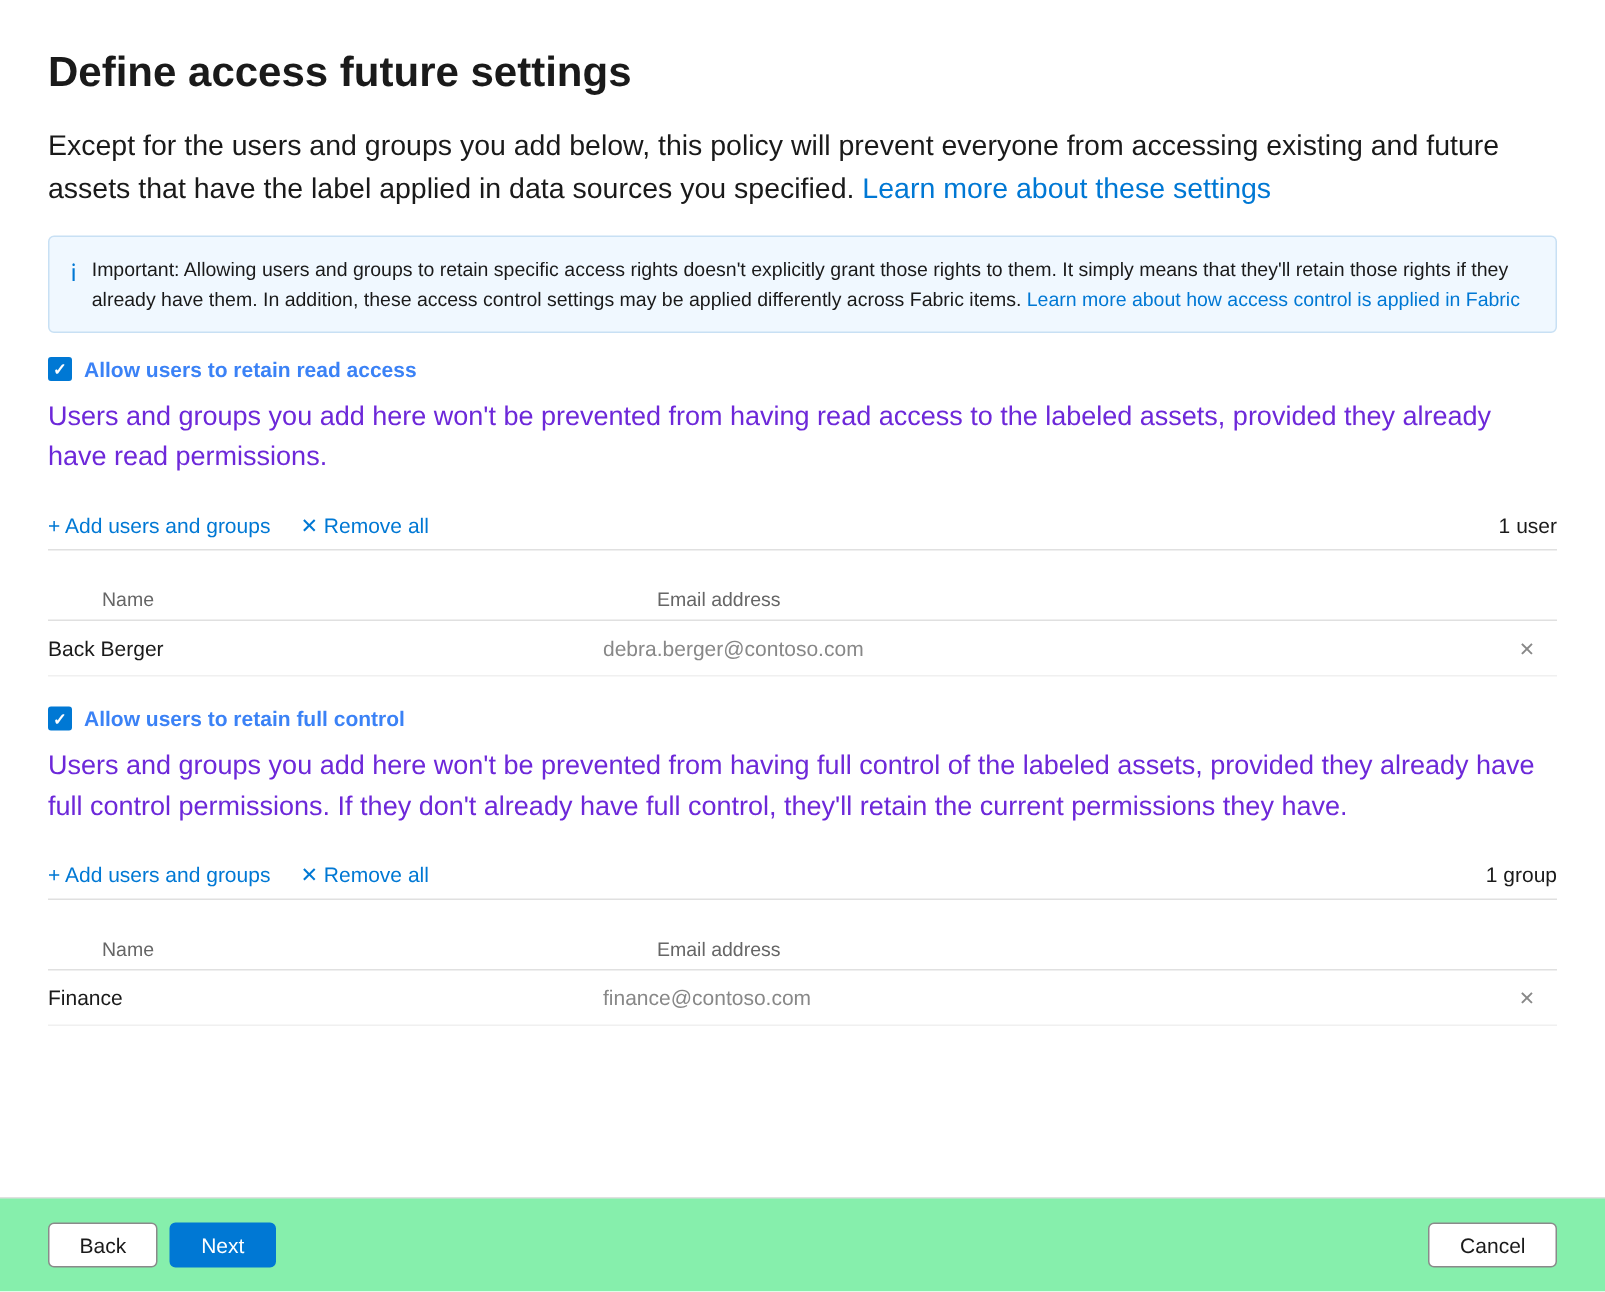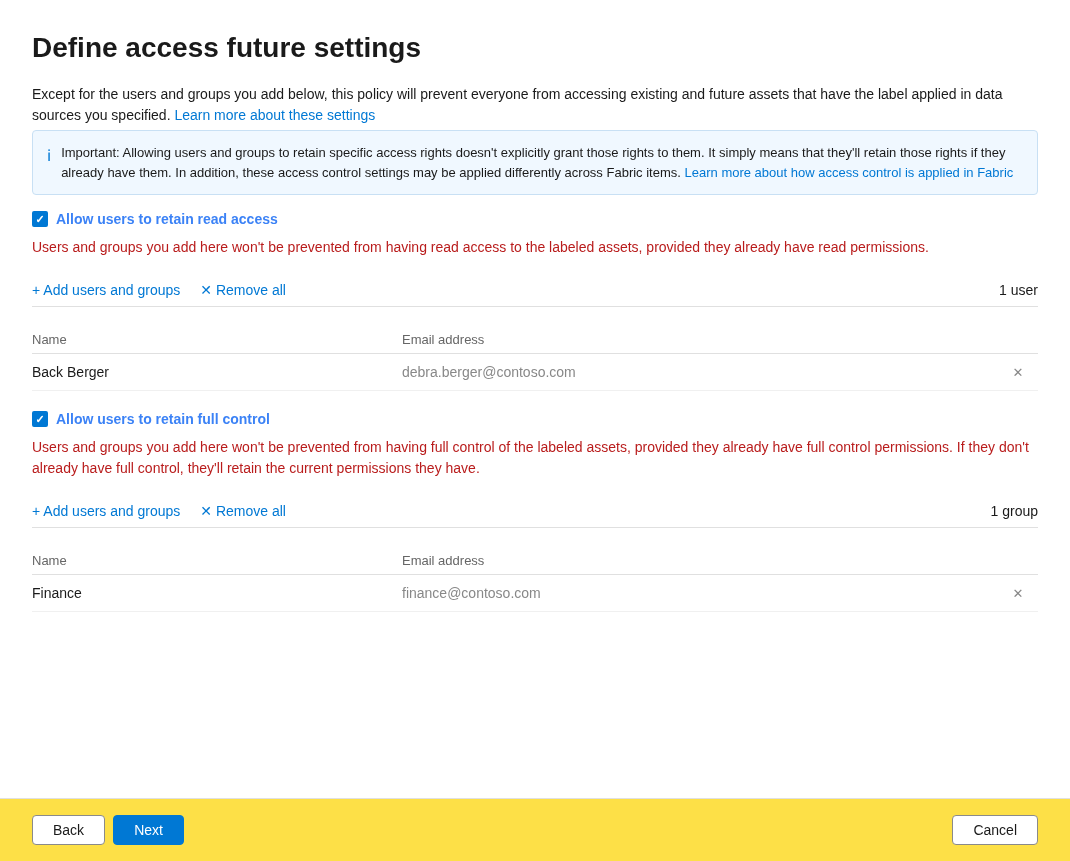--- a/index.html
+++ b/index.html
@@ -18,23 +18,23 @@
       max-width: 1070px;
       width: 100%;
     }
     h1 {
       font-size: 28px;
       font-weight: 600;
       color: #1a1a1a;
       margin-bottom: 20px;
     }
     .intro-text {
-      font-size: 14px;
-      color: #1a1a1a;
-      margin-bottom: 4px;
+      font-size: 19px;
+      color: #1a1a1a;
+      margin-bottom: 16px;
       line-height: 1.5;
     }
     .intro-text a {
       color: #0078d4;
       text-decoration: none;
     }
     .info-box {
       background: #f0f8ff;
       border: 1px solid #c8e0f4;
       border-radius: 4px;
@@ -80,22 +80,22 @@
       color: white;
       font-size: 11px;
       font-weight: bold;
     }
     .checkbox-label {
       font-size: 14px;
       font-weight: 600;
       color: #3b82f6;
     }
     .section-description {
-      font-size: 14px;
-      color: #b91c1c;
+      font-size: 18px;
+      color: #6d28d9;
       margin-bottom: 16px;
       line-height: 1.5;
     }
     .action-bar {
       display: flex;
       align-items: center;
       justify-content: space-between;
       padding: 8px 0;
       border-bottom: 1px solid #e0e0e0;
       margin-bottom: 15px;
@@ -124,20 +124,21 @@
       display: flex;
       padding: 10px 0 6px 0;
       border-bottom: 1px solid #e0e0e0;
       margin-bottom: 0;
     }
     .col-name {
       width: 370px;
       font-size: 13px;
       font-weight: 400;
       color: #666;
+      margin-left: 36px;
     }
     .col-email {
       flex: 1;
       font-size: 13px;
       font-weight: 400;
       color: #666;
     }
     .table-row {
       display: flex;
       align-items: center;
@@ -165,21 +166,21 @@
     }
     .section-divider {
       margin: 20px 0;
     }
     .footer {
       border-top: 1px solid #e0e0e0;
       padding: 16px 32px;
       display: flex;
       align-items: center;
       justify-content: space-between;
-      background: #fde047;
+      background: #86efac;
     }
     .footer-left {
       display: flex;
       gap: 8px;
     }
     .btn {
       padding: 6px 20px;
       font-size: 14px;
       border-radius: 4px;
       cursor: pointer;

